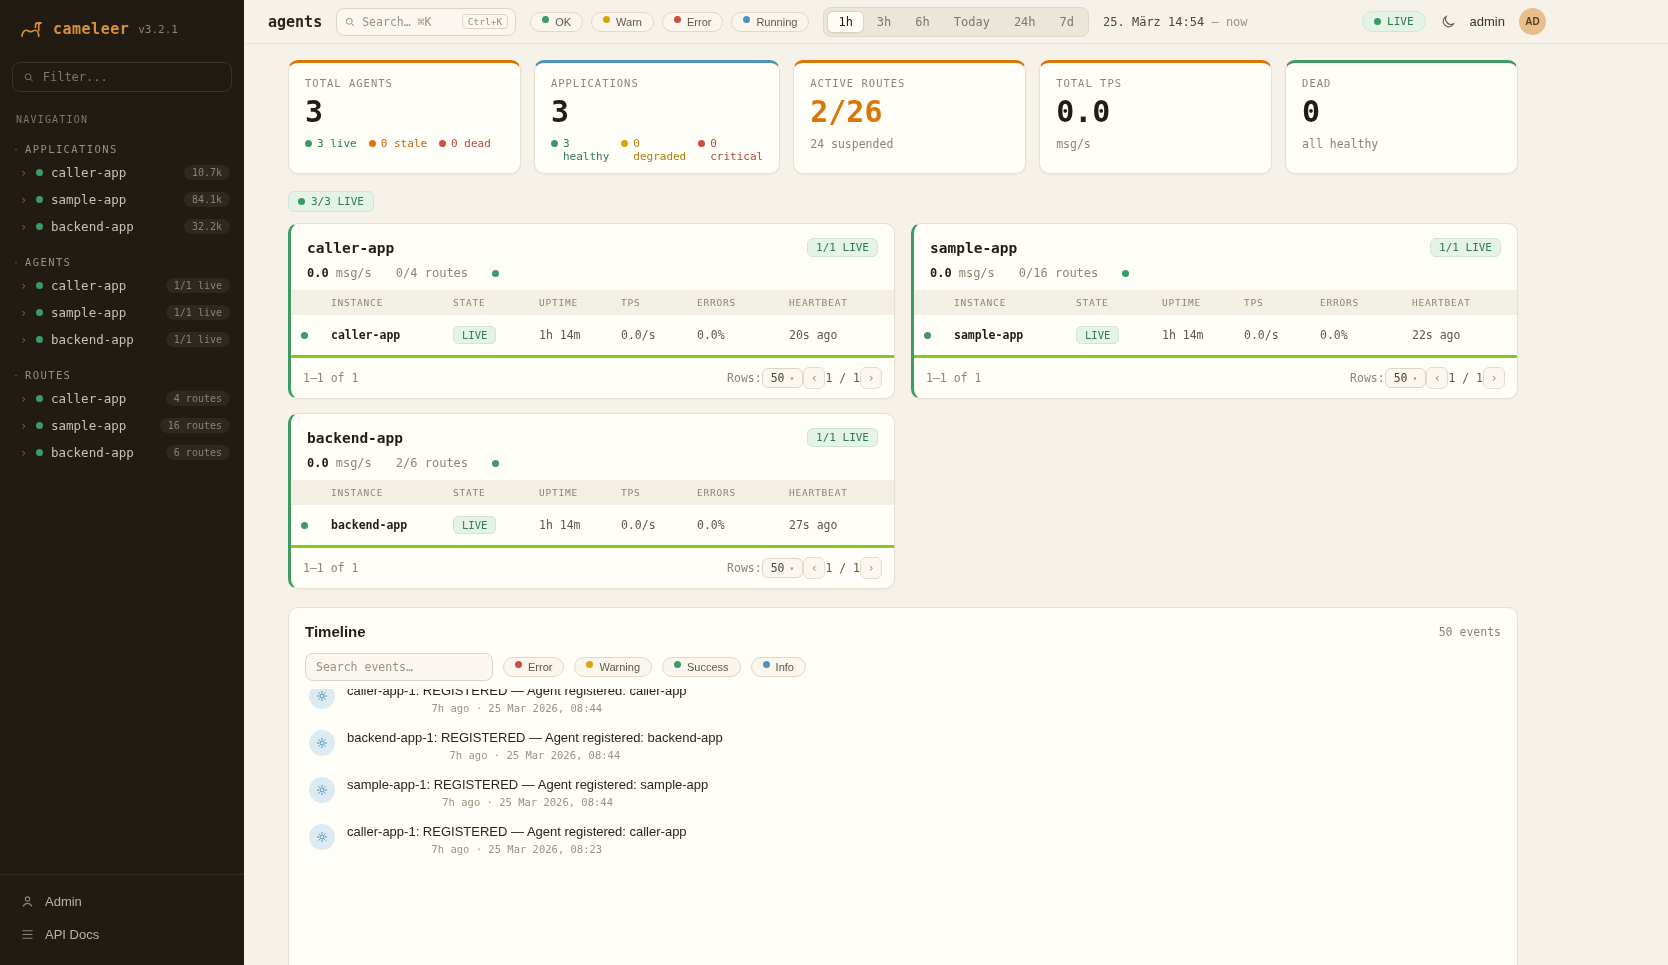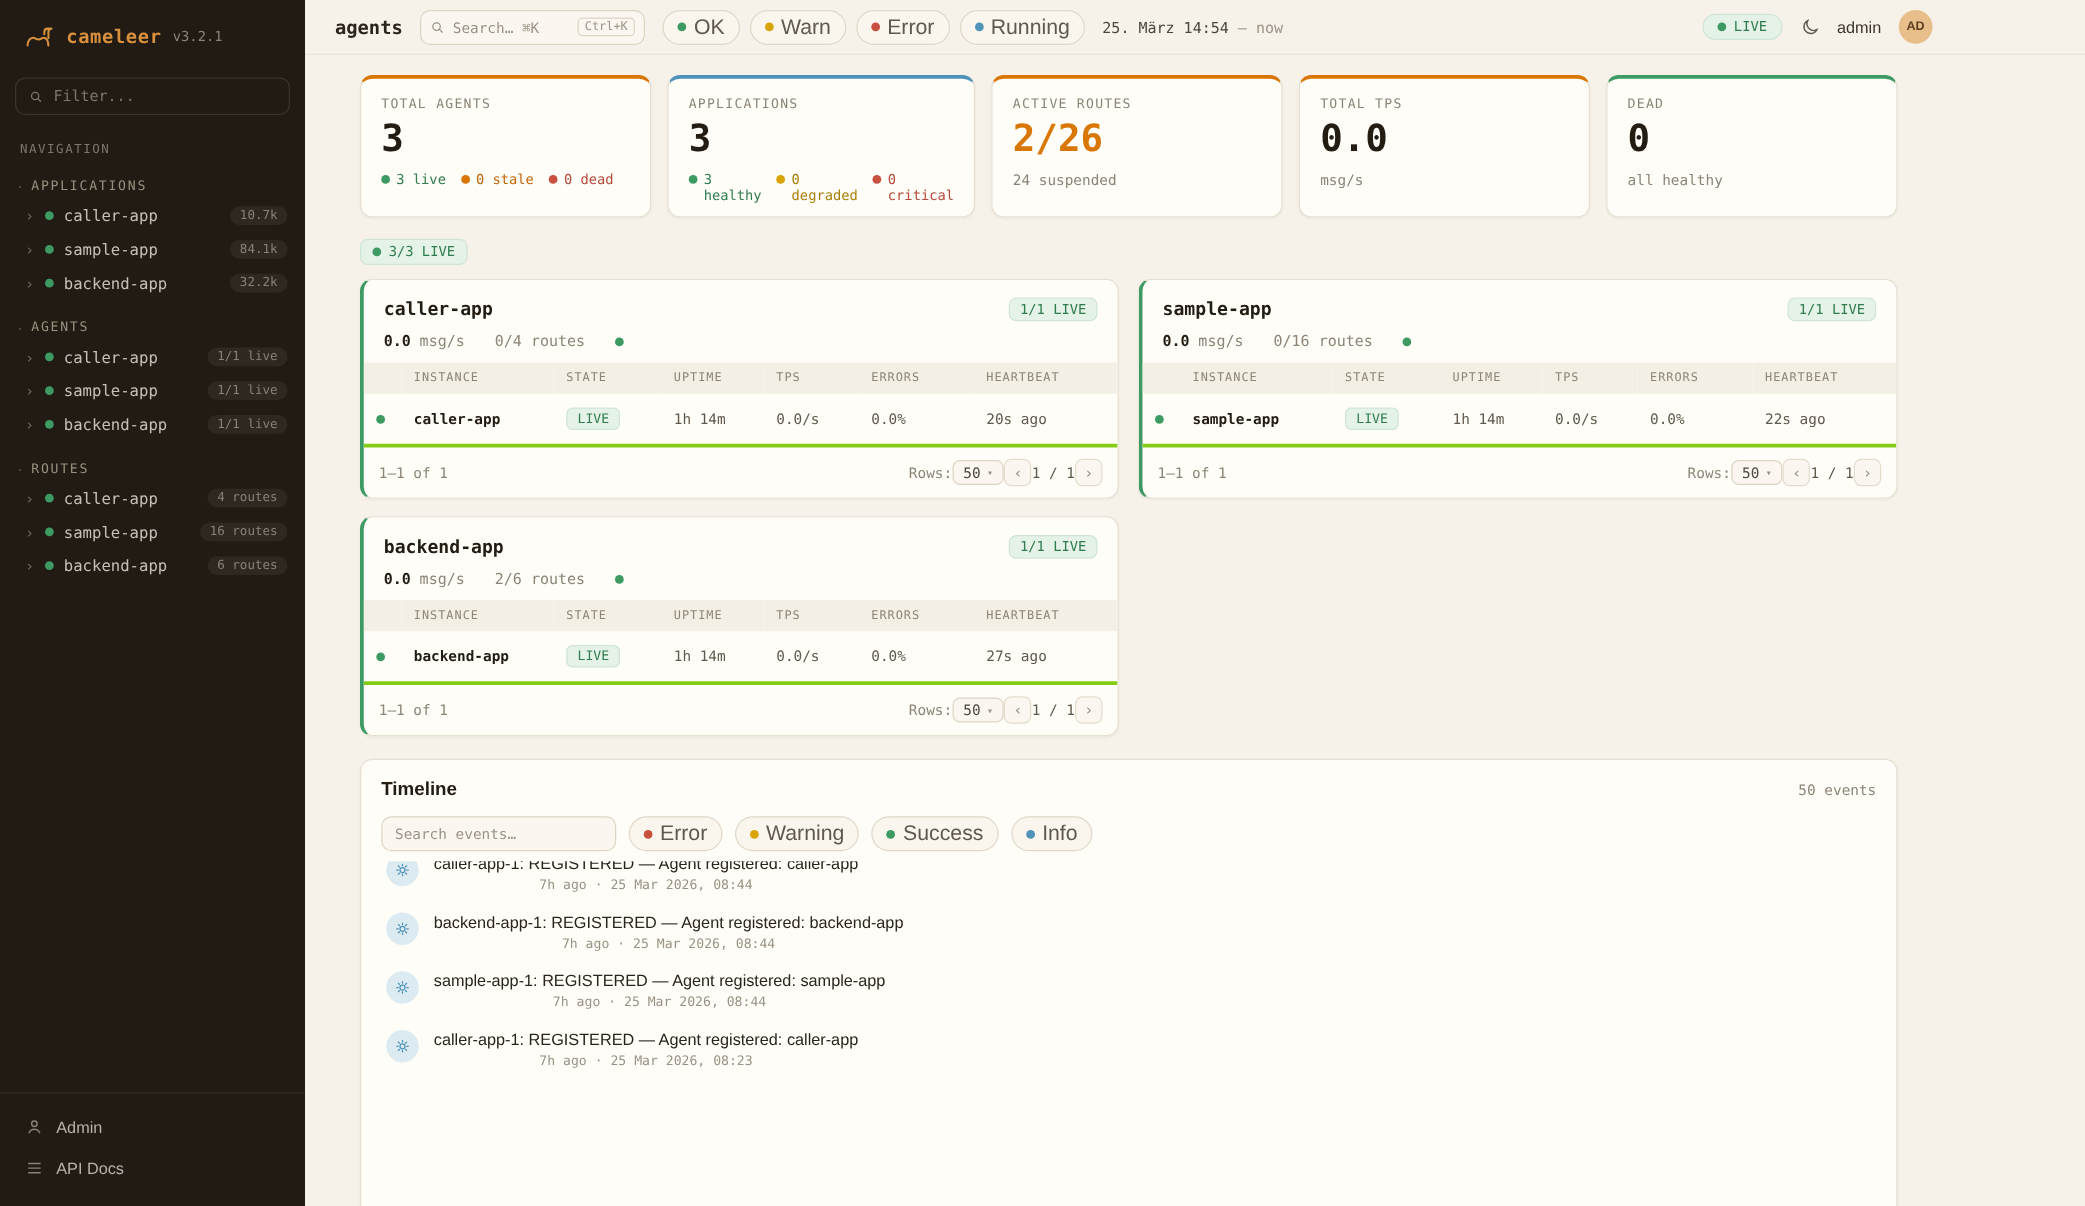--- a/index.html
+++ b/index.html
@@ -62,22 +62,22 @@
     display:flex; align-items:center; gap:6px; padding:0 7px; color:#9a9385;
   }
   .search input {
     flex:1; min-width:0; border:none; outline:none; background:transparent;
     font-family:"DejaVu Sans Mono", monospace; font-size:11.5px; color:#4c463c;
   }
   .search input::placeholder { color:#9a9385; }
   .kbd { border:1px solid #ddd5c4; border-radius:4px; padding:1px 5px; font-size:9.5px; color:#9a9385; font-family:"DejaVu Sans Mono", monospace; white-space:nowrap; }
   .chip-row { display:flex; gap:8px; }
   .chip {
-    display:flex; align-items:center; gap:6px; border:1px solid #e0d8c8; background:#faf6ee;
-    border-radius:999px; padding:3px 11px; font-size:17px; color:#5f584c; cursor:pointer; white-space:nowrap;
+    display:flex; gap:6px; border:1px solid #e0d8c8; background:#faf6ee;
+    border-radius:999px; padding:3px 11px; font-size:11px; color:#5f584c; cursor:pointer; white-space:nowrap;
   }
   .time-group { display:flex; gap:2px; background:#ece6d8; border:1px solid #e0d8c8; border-radius:8px; padding:3px; }
   .range-btn {
     border:1px solid transparent; background:transparent; border-radius:6px; padding:3px 10px;
     font-family:"DejaVu Sans Mono", monospace; font-size:12px; color:#7d766a; cursor:pointer;
   }
   .range-btn.active { background:#fffdf8; border-color:#ddd5c4; color:#241e15; box-shadow:0 1px 1px rgba(0,0,0,.06); }
   .datetime { font-family:"DejaVu Sans Mono", monospace; font-size:12px; color:#4c463c; white-space:nowrap; }
   .datetime .dim { color:#9a9385; }
   .top-right { margin-left:auto; display:flex; align-items:center; gap:14px; }
@@ -336,20 +336,28 @@
       <div class="chip">
         <span class="dot dot-r"></span>
         <span>Error</span>
       </div>
       <div class="chip">
         <span class="dot dot-b"></span>
         <span>Running</span>
       </div>
     </div>
 
+    <div class="time-group">
+      <button class="range-btn active">1h</button>
+      <button class="range-btn">3h</button>
+      <button class="range-btn">6h</button>
+      <button class="range-btn">Today</button>
+      <button class="range-btn">24h</button>
+      <button class="range-btn">7d</button>
+    </div>
 
     <span class="datetime">
       <span>25. März 14:54</span>
       <span class="dim"> </span><span class="dim">—</span>
       <span class="dim"> </span><span class="dim">now</span>
     </span>
 
     <div class="top-right">
       <div class="live-chip">
         <span class="dot dot-g"></span>

